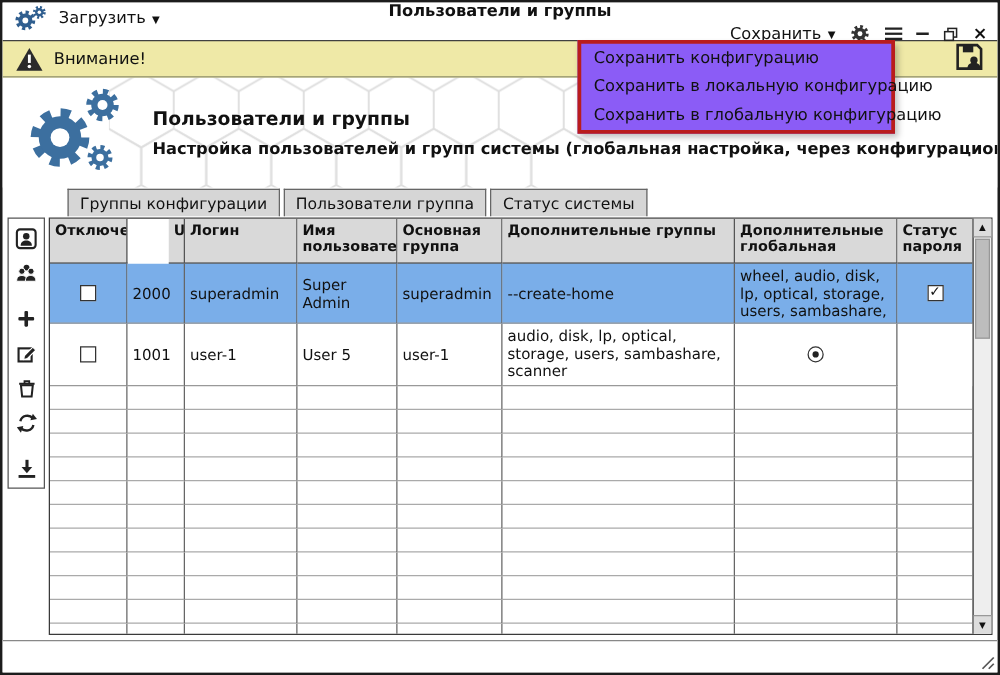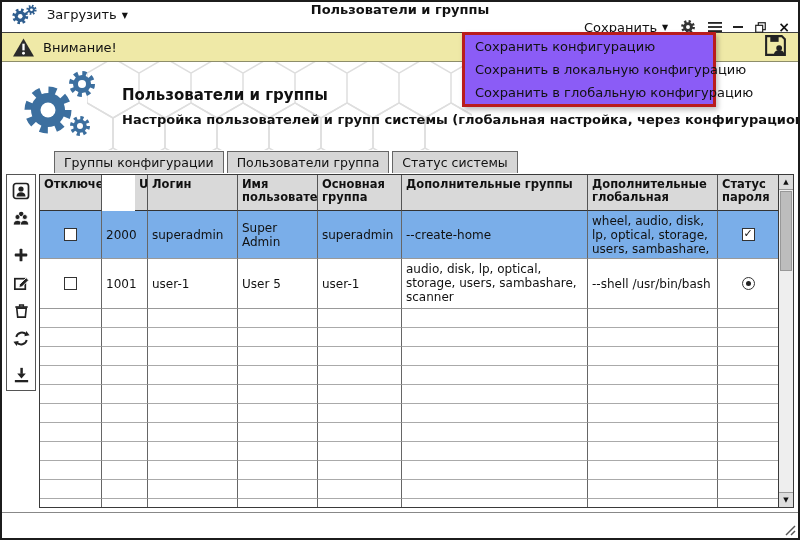--- a/index.html
+++ b/index.html
@@ -285,21 +285,20 @@
 
       <div class="row r1">
         <div class="td center">
           <span class="checkbox"></span>
         </div>
         <div class="td">1001</div>
         <div class="td">user-1</div>
         <div class="td">User 5</div>
         <div class="td">user-1</div>
         <div class="td wrap">audio, disk, lp, optical, storage, users, sambashare, scanner</div>
-        <div class="td nowrap">--shell /usr/bin/bash</div>
         <div class="td center">
           <span class="radio">
               <span class="dot"></span>
             </span>
         </div>
       </div>
 
     <div class="row empty">
           <div class="td"></div>
           <div class="td"></div>

